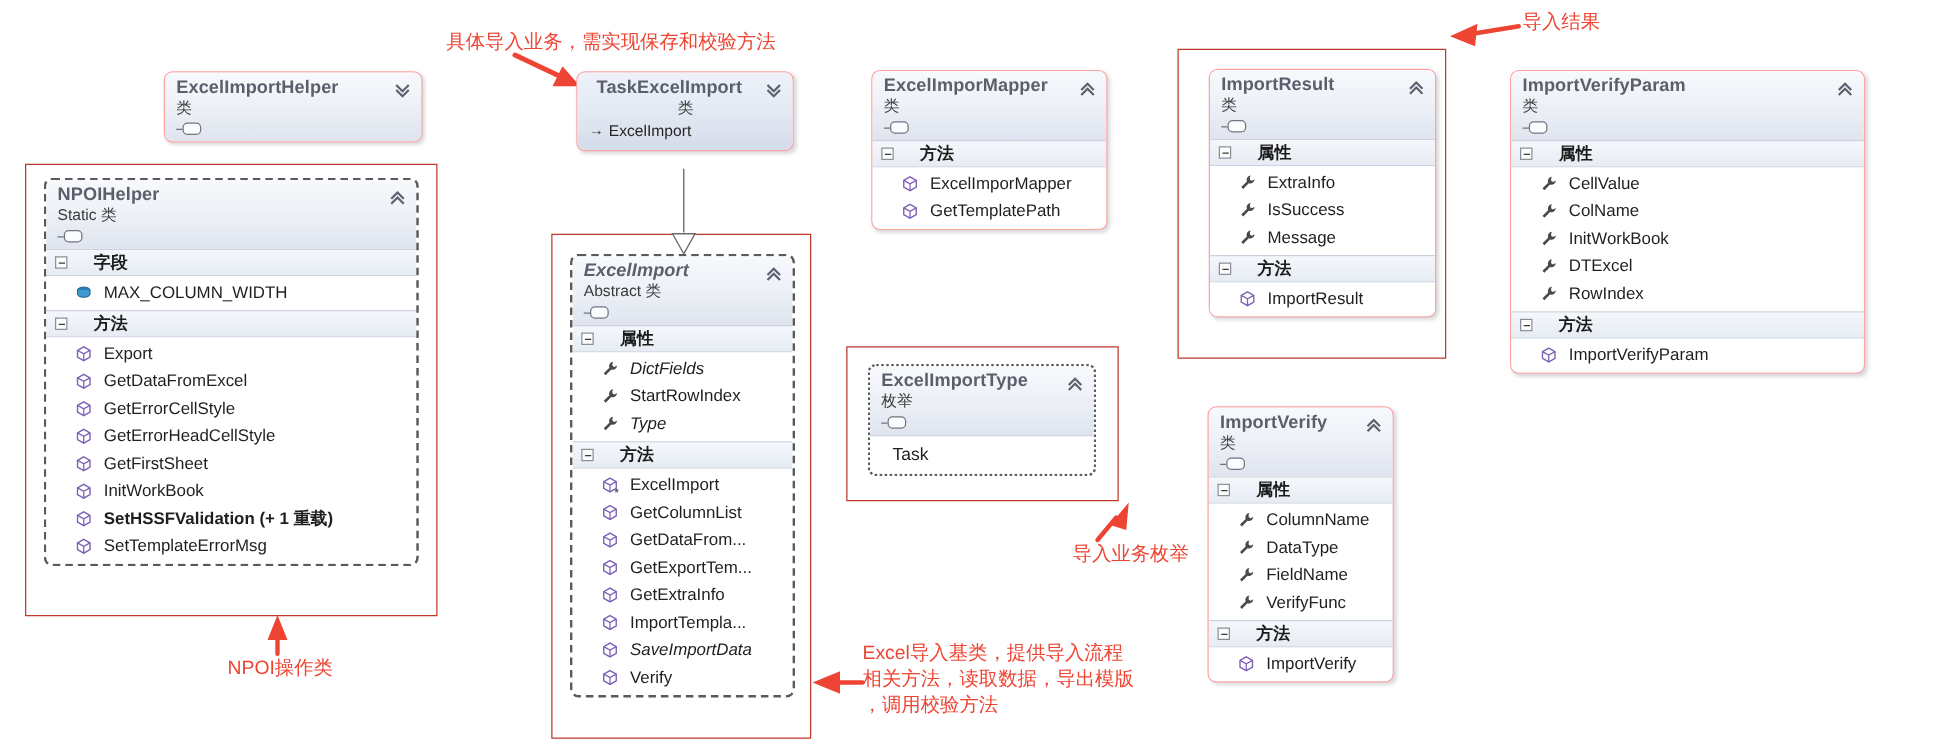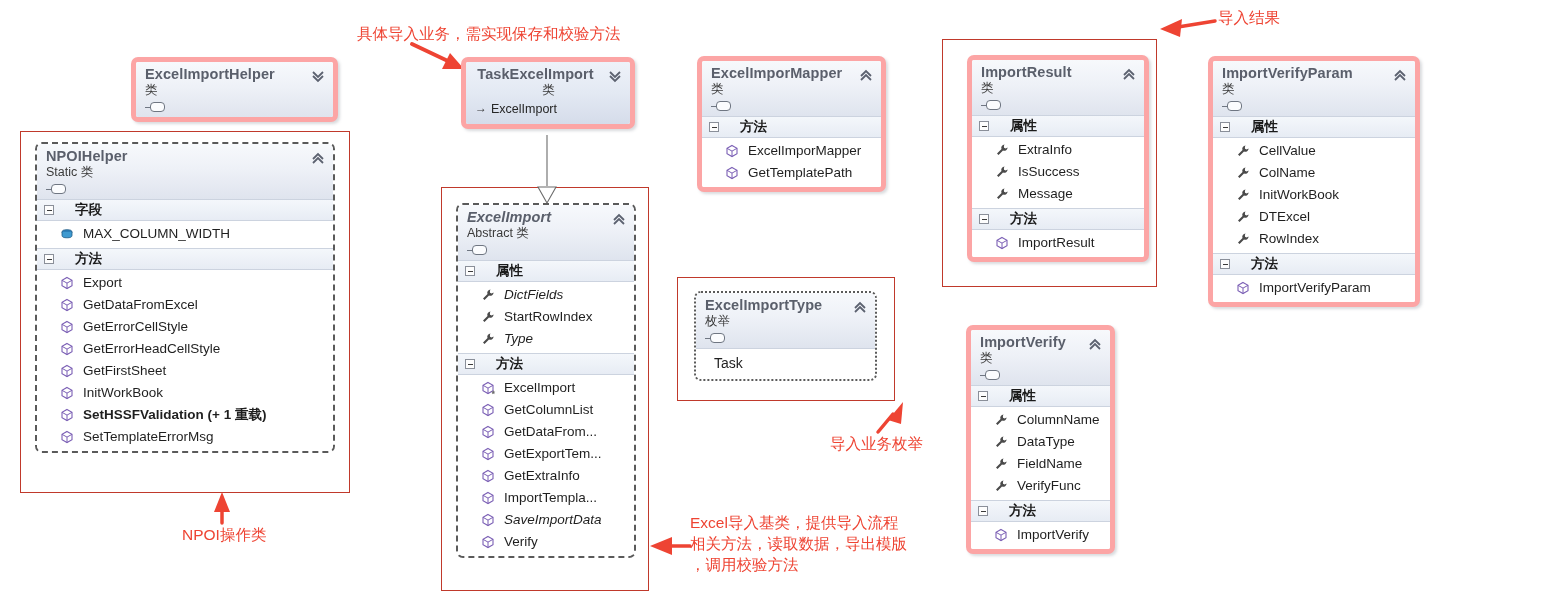--- a/index.html
+++ b/index.html
@@ -22,21 +22,21 @@
     border: 1.5px solid #c0392b;
     background: transparent;
     pointer-events: none;
   }
 
   
   .uml-box {
     position: absolute;
     border-radius: 7px;
     background: #ffffff;
-    border: 5px solid #fca5a5;
+    border: 1px solid #fca5a5;
     box-shadow: 2px 2px 3px rgba(120,125,135,0.28);
     overflow: hidden;
   }
   .uml-box.dashed  { border: 2px dashed #5a5a5a; box-shadow: none; }
   .uml-box.dotted  { border: 2px dotted #5a5a5a; box-shadow: none; }
 
   .box-header {
     background: linear-gradient(to bottom, #f7f9fc 0%, #eef1f7 45%, #dfe4ee 100%);
     padding: 5px 8px 4px 9px;
     position: relative;
@@ -531,21 +531,21 @@
       <div class="member">
         <svg class="icon" viewBox="0 0 16 16">
           <path d="M8 2.5 L13 5.3 L13 10.7 L8 13.5 L3 10.7 L3 5.3 Z" fill="none" stroke="#7b5fb5" stroke-width="1.1"></path>
           <path d="M3 5.3 L8 8.1 L13 5.3 M8 8.1 L8 13.5" fill="none" stroke="#7b5fb5" stroke-width="1"></path>
         </svg>
         <span class="member-name">ImportResult</span>
       </div>
     </div>
   </div>
 
-  <div class="uml-box" style="left:1208px; top:56px; width:212px;">
+  <div class="uml-box" style="left:1208px; top:56px; width:284px;">
     <div class="box-header">
       <div class="box-title">ImportVerifyParam</div>
       <div class="box-stereo">类</div>
       <div class="lollipop">
         <span class="stem"></span>
           <span class="head"></span>
       </div>
       <div class="chev">
         <svg width="16" height="16" viewBox="0 0 16 16">
           <path d="M3 9 L8 4 L13 9" fill="none" stroke="#5c6270" stroke-width="1.8"></path>
@@ -683,21 +683,21 @@
       <div class="enum-item">Task</div>
     </div>
   </div>
 
   <div class="annot" style="left:357px; top:24px;">具体导入业务，需实现保存和校验方法</div>
 
   <div class="annot" style="left:1218px; top:8px;">导入结果</div>
 
   <div class="annot" style="left:182px; top:525px;">NPOI操作类</div>
 
-  <div class="annot" style="left:830px; top:434px;">导入业务枚举</div>
+  <div class="annot" style="left:858px; top:434px;">导入业务枚举</div>
 
   <div style="position:absolute; left:690px; top:513px;">
     <div class="annot" style="position:static;">Excel导入基类，提供导入流程</div>
     <div class="annot" style="position:static;">相关方法，读取数据，导出模版</div>
     <div class="annot" style="position:static;">，调用校验方法</div>
   </div>
 
 </div>
 
 </body></html>

